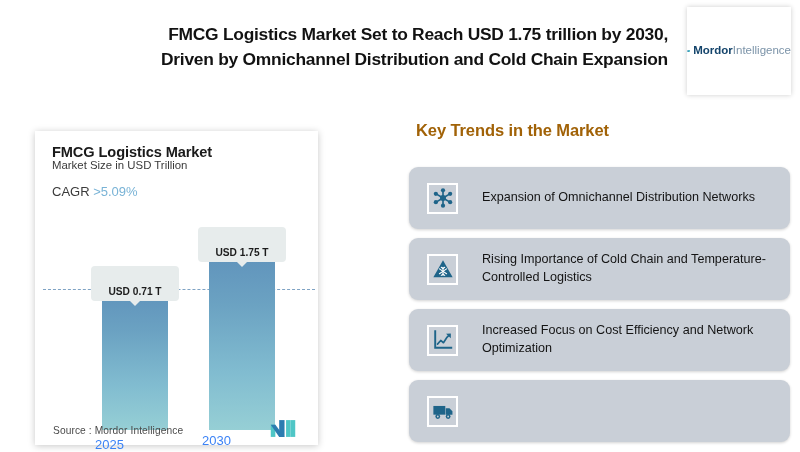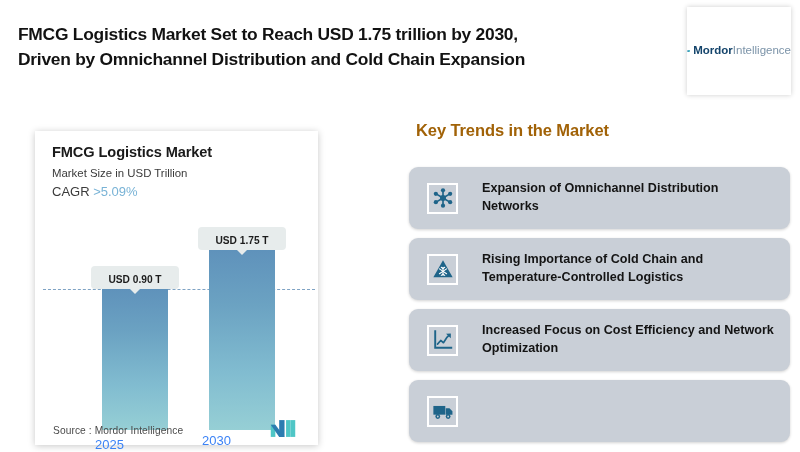--- a/index.html
+++ b/index.html
@@ -17,21 +17,21 @@
   #header-title {
     position: absolute;
     left: 18px; top: 22px;
     width: 650px;
     font-size: 17.4px;
     font-weight: bold;
     line-height: 1.42;
     letter-spacing: -0.25px;
     color: #121212;
   }
-  #header-title .ttl-line { display: block; white-space: nowrap; }
+  #header-title .ttl-line { display: block; white-space: nowrap; text-align: right; }
 
   
   #brand-logo {
     position: absolute;
     left: 687px; top: 7px;
     width: 104px; height: 88px;
     background: #ffffff;
     box-shadow: 0 0 5px rgba(0,0,0,0.20);
     display: flex; flex-direction: row;
     align-items: center; justify-content: center;
@@ -51,21 +51,21 @@
     width: 283px; height: 314px;
     background: #ffffff;
     box-shadow: 0 1px 7px rgba(0,0,0,0.22);
   }
   #chart-title {
     position: absolute; left: 17px; top: 13px;
     font-size: 14.6px; font-weight: bold; color: #1a1a1a;
     letter-spacing: -0.1px;
   }
   #chart-subtitle {
-    position: absolute; left: 17px; top: 36px;
+    position: absolute; left: 17px; top: 28px;
     font-size: 11.4px; color: #3a3a3a;
   }
   #chart-cagr {
     position: absolute; left: 17px; top: 53px;
     font-size: 13px; color: #3a3a3a;
   }
   #chart-cagr .cagr-val { color: #79b3d6; }
 
   
   #plot-area {
@@ -81,21 +81,21 @@
   .bar {
     position: absolute;
     background: linear-gradient(180deg, #5f92bb 0%, #6ba2c2 30%, #81bcd0 68%, #96cfd5 100%);
   }
   .bar-label {
     position: absolute;
     background: #e7ecec;
     border-radius: 4px;
     font-size: 10.2px; font-weight: bold;
     color: #1c1c1c;
-    padding: 8px 9px 4px 9px;
+    padding: 20px 9px 4px 9px;
     white-space: nowrap;
     text-align: center;
   }
   .bar-label::after {
     content: "";
     position: absolute;
     left: 50%; bottom: -5px; margin-left: -5px;
     width: 0; height: 0;
     border-left: 5px solid transparent;
     border-right: 5px solid transparent;
@@ -140,21 +140,20 @@
     border: 2px solid #ffffff;
     display: flex; align-items: center; justify-content: center;
     box-sizing: border-box;
   }
   .trend-icon-box svg { display: block; }
   .trend-text {
     margin-left: 24px; margin-right: 12px;
     font-size: 12.6px;
     line-height: 1.42;
     color: #141414;
-    font-weight: bold;
   }
 </style>
 </head>
 <body>
 
 <div id="header-title">
   <span class="ttl-line">FMCG Logistics Market Set to Reach USD 1.75 trillion by 2030,</span>
   <span class="ttl-line">Driven by Omnichannel Distribution and Cold Chain Expansion</span>
 </div>
 
@@ -178,21 +177,21 @@
   <div id="chart-title">FMCG Logistics Market</div>
   <div id="chart-subtitle">Market Size in USD Trillion</div>
   <div id="chart-cagr">
     <span>CAGR</span>
     <span class="cagr-val">&gt;5.09%</span>
   </div>
 
   <div id="plot-area">
       <div class="refline" style="top: 80px;"></div>
       <div class="bar" style="left: 67px; top: 80px; width: 66px; height: 141px;"></div>
-      <div class="bar-label" style="left: 56px; width: 88px; box-sizing: border-box; top: 57px;">USD 0.90 T</div>
+      <div class="bar-label" style="left: 56px; width: 88px; box-sizing: border-box; top: 57px;">USD 0.71 T</div>
       <div class="x-tick" style="left: 60px; width: 80px; top: 228px;">2025</div>
       <div class="bar" style="left: 174px; top: 41px; width: 66px; height: 180px;"></div>
       <div class="bar-label" style="left: 163px; width: 88px; box-sizing: border-box; top: 18px;">USD 1.75 T</div>
       <div class="x-tick" style="left: 167px; width: 80px; top: 224px;">2030</div>
     </div>
 
   <div id="chart-source">Source :  Mordor Intelligence</div>
 
   <svg id="chart-source-mark" viewBox="0 0 34 24">
     <polygon points="1,23 1,7 7,7 7,23" fill="#4fc6c6"></polygon>

